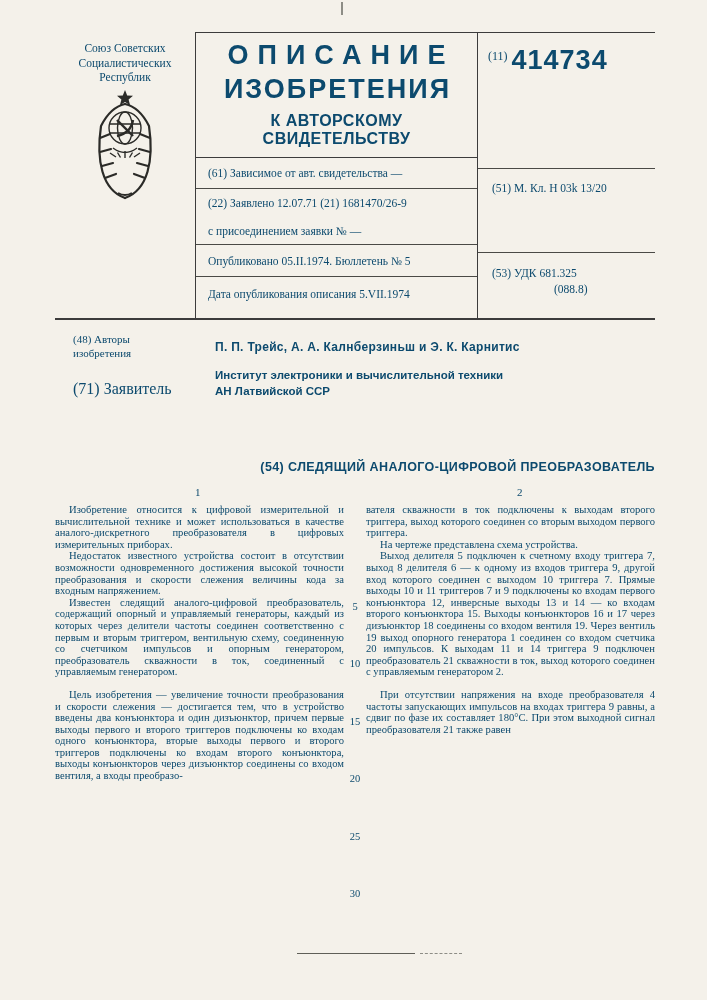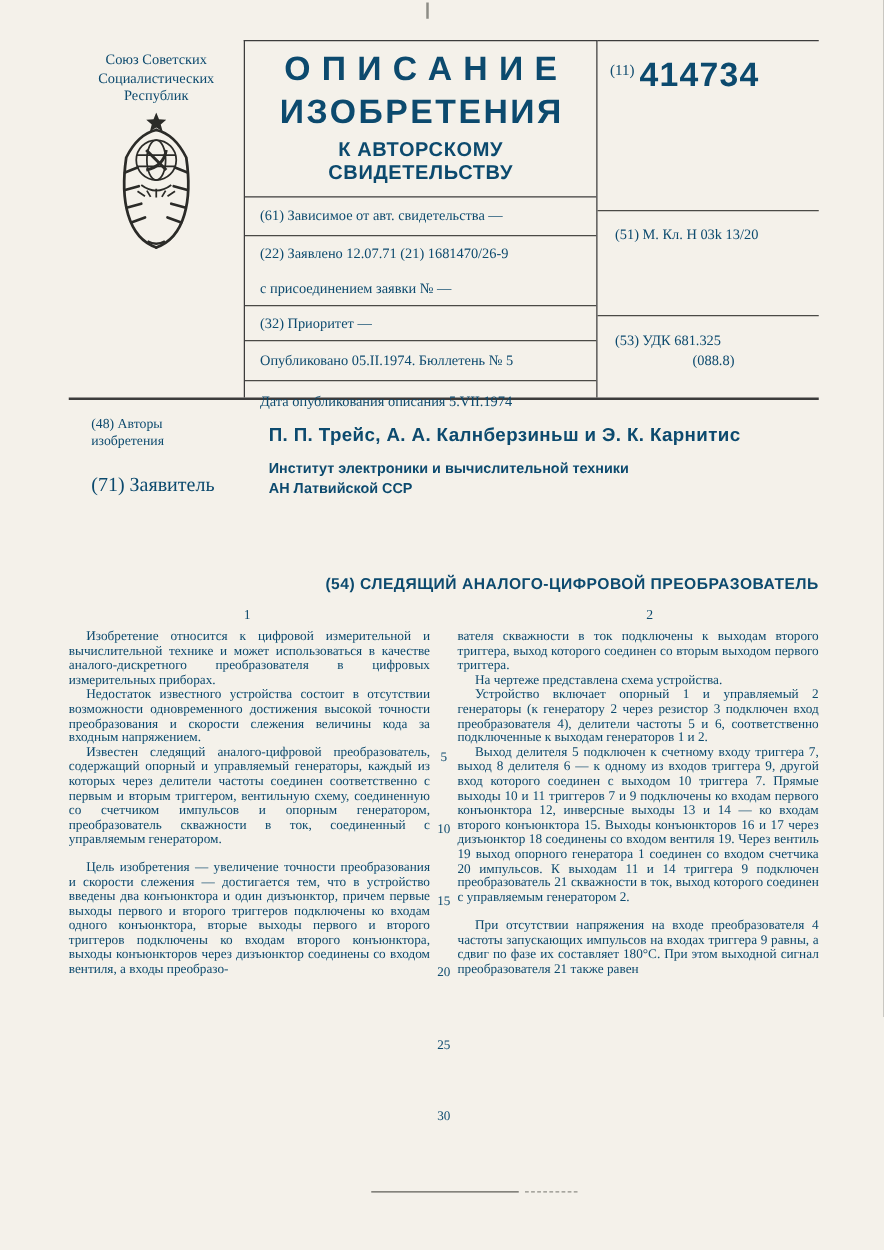--- a/index.html
+++ b/index.html
@@ -31,21 +31,21 @@
   .num-cell{height:136px;box-sizing:border-box;border-bottom:1.2px solid #4a4a46;padding:12px 0 0 10px;}
   .num-prefix{font-size:12px;vertical-align:9px;}
   .doc-number{font-family:"Liberation Sans",sans-serif;font-weight:bold;font-size:27px;letter-spacing:1px;margin-left:4px;}
   .class-cell{height:84px;box-sizing:border-box;border-bottom:1.2px solid #4a4a46;padding:13px 0 0 14px;font-size:11.5px;}
   .udk-cell{padding:12px 0 0 14px;font-size:11.5px;line-height:16px;}
   .udk2{padding-left:62px;}
   
   .parties{position:absolute;left:55px;top:318px;width:600px;height:112px;}
   .authors-label{position:absolute;left:18px;top:14px;font-size:11px;line-height:14px;white-space:pre-line;}
   .authors-names{position:absolute;left:160px;top:22px;font-family:"Liberation Sans",sans-serif;
-                 font-weight:bold;font-size:15px;letter-spacing:0.3px;}
+                 font-weight:bold;font-size:12px;letter-spacing:0.3px;}
   .applicant-label{position:absolute;left:18px;top:62px;font-size:16px;}
   .applicant-name{position:absolute;left:160px;top:50px;font-family:"Liberation Sans",sans-serif;
                   font-weight:bold;font-size:11.5px;line-height:15.5px;white-space:pre-line;}
   
   .title-54{position:absolute;left:55px;top:460px;width:600px;text-align:right;
             font-family:Liberation Sans, sans-serif;font-weight:bold;font-size:12.5px;letter-spacing:0.4px;}
   
   .body-area{position:absolute;left:55px;top:486px;width:600px;height:440px;}
   .col-no{position:absolute;top:0;font-size:11px;}
   .col1-no{left:140px;}
@@ -100,21 +100,20 @@
       </div>
     </div>
 
     <div class="cell-mid">
       <div class="doc-kind1">ОПИСАНИЕ</div>
       <div class="doc-kind2">ИЗОБРЕТЕНИЯ</div>
       <div class="doc-subtitle">К АВТОРСКОМУ СВИДЕТЕЛЬСТВУ</div>
       <div class="bib-row row-61">(61) Зависимое от авт. свидетельства —</div>
       <div class="bib-row row-22">(22) Заявлено 12.07.71 (21) 1681470/26-9</div>
       <div class="bib-row row-joined">с присоединением заявки № —</div>
-      <div class="bib-row row-32">(32) Приоритет —</div>
       <div class="bib-row row-pub">Опубликовано 05.II.1974. Бюллетень № 5</div>
       <div class="bib-row row-pubdate">Дата опубликования описания 5.VII.1974</div>
     </div>
 
     <div class="cell-right">
       <div class="num-cell">
         <span class="num-prefix">(11)</span><span class="doc-number">414734</span>
       </div>
       <div class="class-cell">(51) М. Кл. Н 03k 13/20</div>
       <div class="udk-cell">
@@ -142,21 +141,20 @@
     <div class="col col1">
       <p>Изобретение относится к цифровой измерительной и вычислительной технике и может использоваться в качестве аналого-дискретного преобразователя в цифровых измерительных приборах.</p>
       <p>Недостаток известного устройства состоит в отсутствии возможности одновременного достижения высокой точности преобразования и скорости слежения величины кода за входным напряжением.</p>
       <p>Известен следящий аналого-цифровой преобразователь, содержащий опорный и управляемый генераторы, каждый из которых через делители частоты соединен соответственно с первым и вторым триггером, вентильную схему, соединенную со счетчиком импульсов и опорным генератором, преобразователь скважности в ток, соединенный с управляемым генератором.</p>
       <p class="gap">Цель изобретения — увеличение точности преобразования и скорости слежения — достигается тем, что в устройство введены два конъюнктора и один дизъюнктор, причем первые выходы первого и второго триггеров подключены ко входам одного конъюнктора, вторые выходы первого и второго триггеров подключены ко входам второго конъюнктора, выходы конъюнкторов через дизъюнктор соединены со входом вентиля, а входы преобразо-</p>
     </div>
 
     <div class="col col2">
       <p class="no-indent">вателя скважности в ток подключены к выходам второго триггера, выход которого соединен со вторым выходом первого триггера.</p>
       <p>На чертеже представлена схема устройства.</p>
-      <p>Устройство включает опорный 1 и управляемый 2 генераторы (к генератору 2 через резистор 3 подключен вход преобразователя 4), делители частоты 5 и 6, соответственно подключенные к выходам генераторов 1 и 2.</p>
       <p>Выход делителя 5 подключен к счетному входу триггера 7, выход 8 делителя 6 — к одному из входов триггера 9, другой вход которого соединен с выходом 10 триггера 7. Прямые выходы 10 и 11 триггеров 7 и 9 подключены ко входам первого конъюнктора 12, инверсные выходы 13 и 14 — ко входам второго конъюнктора 15. Выходы конъюнкторов 16 и 17 через дизъюнктор 18 соединены со входом вентиля 19. Через вентиль 19 выход опорного генератора 1 соединен со входом счетчика 20 импульсов. К выходам 11 и 14 триггера 9 подключен преобразователь 21 скважности в ток, выход которого соединен с управляемым генератором 2.</p>
       <p class="gap">При отсутствии напряжения на входе преобразователя 4 частоты запускающих импульсов на входах триггера 9 равны, а сдвиг по фазе их составляет 180°С. При этом выходной сигнал преобразователя 21 также равен</p>
     </div>
 
     <span class="gutter-num ln1">5</span>
     <span class="gutter-num ln2">10</span>
     <span class="gutter-num ln3">15</span>
     <span class="gutter-num ln4">20</span>
     <span class="gutter-num ln5">25</span>
     <span class="gutter-num ln6">30</span>

